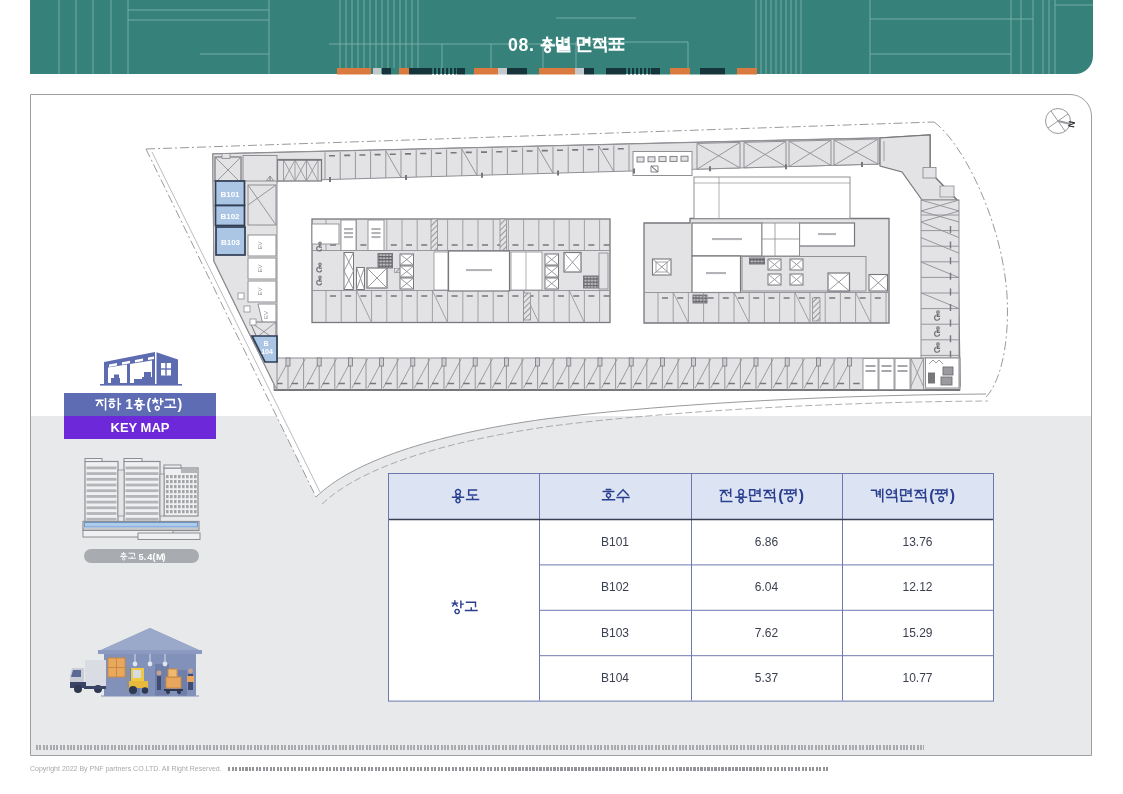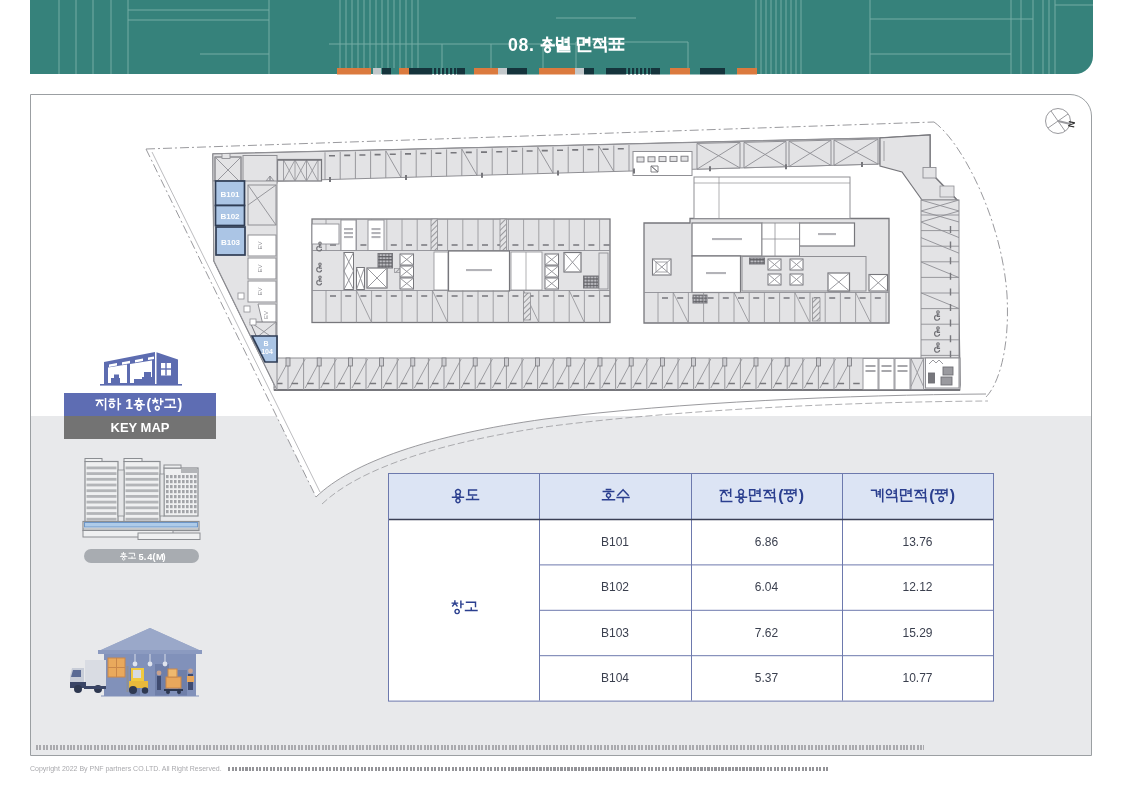--- a/index.html
+++ b/index.html
@@ -486,21 +486,21 @@
 <g transform="translate(87.66,5.50) scale(1.1500)">
         <use href="#g-chang"></use>
       </g>
 <g transform="translate(100.54,5.50) scale(1.1500)">
         <use href="#g-go"></use>
       </g>
 <text x="113.4" y="16.4" font-size="14.0" font-weight="bold" fill="#ffffff" font-family="Liberation Sans">)</text>
 </g>
 </svg>
 
-<div class="abs" style="left:64px;top:416px;width:152px;height:23px;background:#737373;color:#fff;font-weight:bold;font-size:13px;text-align:center;line-height:23px">KEY MAP</div>
+<div class="abs" style="left:64px;top:416px;width:152px;height:23px;background:#6d28d9;color:#fff;font-weight:bold;font-size:13px;text-align:center;line-height:23px">KEY MAP</div>
 
 <svg class="abs" style="left:82px;top:458px" width="120" height="84" viewBox="0 0 120 84">
 <rect x="3" y="3.5" width="33" height="60" fill="#eff0f1" stroke="#8b8e92" stroke-width="1.2"></rect>
     <rect x="3" y="0.5" width="17" height="3" fill="#eff0f1" stroke="#8b8e92" stroke-width="1"></rect>
     <rect x="4.5" y="8.5" width="30" height="2.8" fill="#b3b5b8"></rect>
     <rect x="4.5" y="14.2" width="30" height="2.8" fill="#b3b5b8"></rect>
     <rect x="4.5" y="19.9" width="30" height="2.8" fill="#b3b5b8"></rect>
     <rect x="4.5" y="25.6" width="30" height="2.8" fill="#b3b5b8"></rect>
     <rect x="4.5" y="31.3" width="30" height="2.8" fill="#b3b5b8"></rect>
     <rect x="4.5" y="37.0" width="30" height="2.8" fill="#b3b5b8"></rect>

